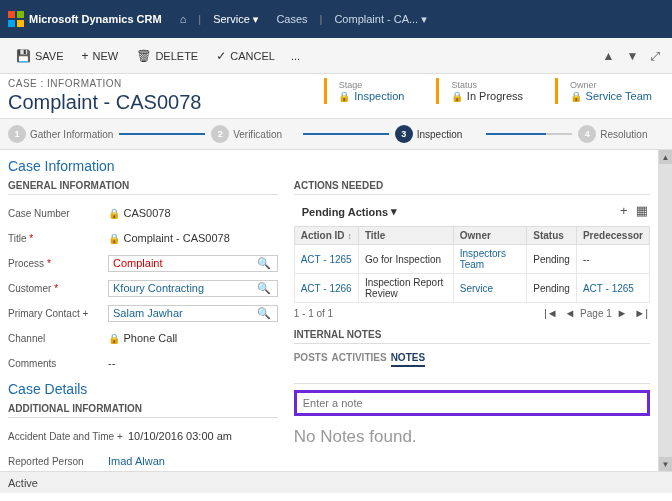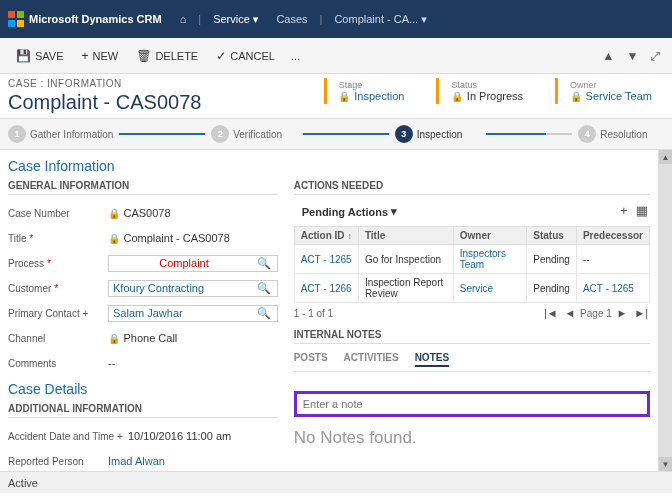--- a/index.html
+++ b/index.html
@@ -355,24 +355,24 @@
       cursor: pointer;
       color: #555;
       font-size: 11px;
       padding: 0 2px;
     }
 
     
     .notes-section { margin-top: 10px; }
     .notes-tabs {
       display: flex;
-      gap: 16px;
-      margin-bottom: 19px;
+      gap: 4px;
+      margin-bottom: 6px;
       border-bottom: 1px solid #ddd;
-      padding-bottom: 4px;
+      padding-bottom: 16px;
     }
     .notes-tab {
       font-size: 10px;
       font-weight: 600;
       color: #888;
       cursor: pointer;
       padding-bottom: 2px;
     }
     .notes-tab.active {
       color: #1e3a5f;
@@ -546,21 +546,21 @@
           <span class="field-label">Title <span style="color:#c00">*</span></span>
           <span class="field-value">
             <span class="field-icon">🔒</span>
             <span>Complaint - CAS0078</span>
           </span>
         </div>
 
         <div class="field-row">
           <span class="field-label">Process <span style="color:#c00">*</span></span>
           <div class="field-input-wrap">
-            <input type="text" value="Complaint" style="color: rgb(204, 0, 0); text-align: center;">
+            <input type="text" value="Complaint" style="color: rgb(204, 0, 0);">
             <button class="search-btn">🔍</button>
           </div>
         </div>
 
         <div class="field-row">
           <span class="field-label">Customer <span style="color:#c00">*</span></span>
           <div class="field-input-wrap">
             <input type="text" value="Kfoury Contracting" style="color: rgb(26, 100, 150);">
             <button class="search-btn">🔍</button>
           </div>
@@ -586,21 +586,21 @@
           <span class="field-label">Comments</span>
           <span class="field-value">--</span>
         </div>
 
         <div class="case-details-section">
           <div class="section-title">Case Details</div>
           <div class="section-subtitle">ADDITIONAL INFORMATION</div>
 
           <div class="field-row">
             <span class="field-label" style="font-size:10px;width:120px">Accident Date and Time +</span>
-            <span class="field-value">10/10/2016  11:00 am</span>
+            <span class="field-value">10/10/2016  03:00 am</span>
           </div>
 
           <div class="field-row">
             <span class="field-label">Reported Person</span>
             <span class="field-value link">Imad Alwan</span>
           </div>
 
           <div style="margin-top:6px"></div>
 
           <div style="margin-top:6px"></div>

